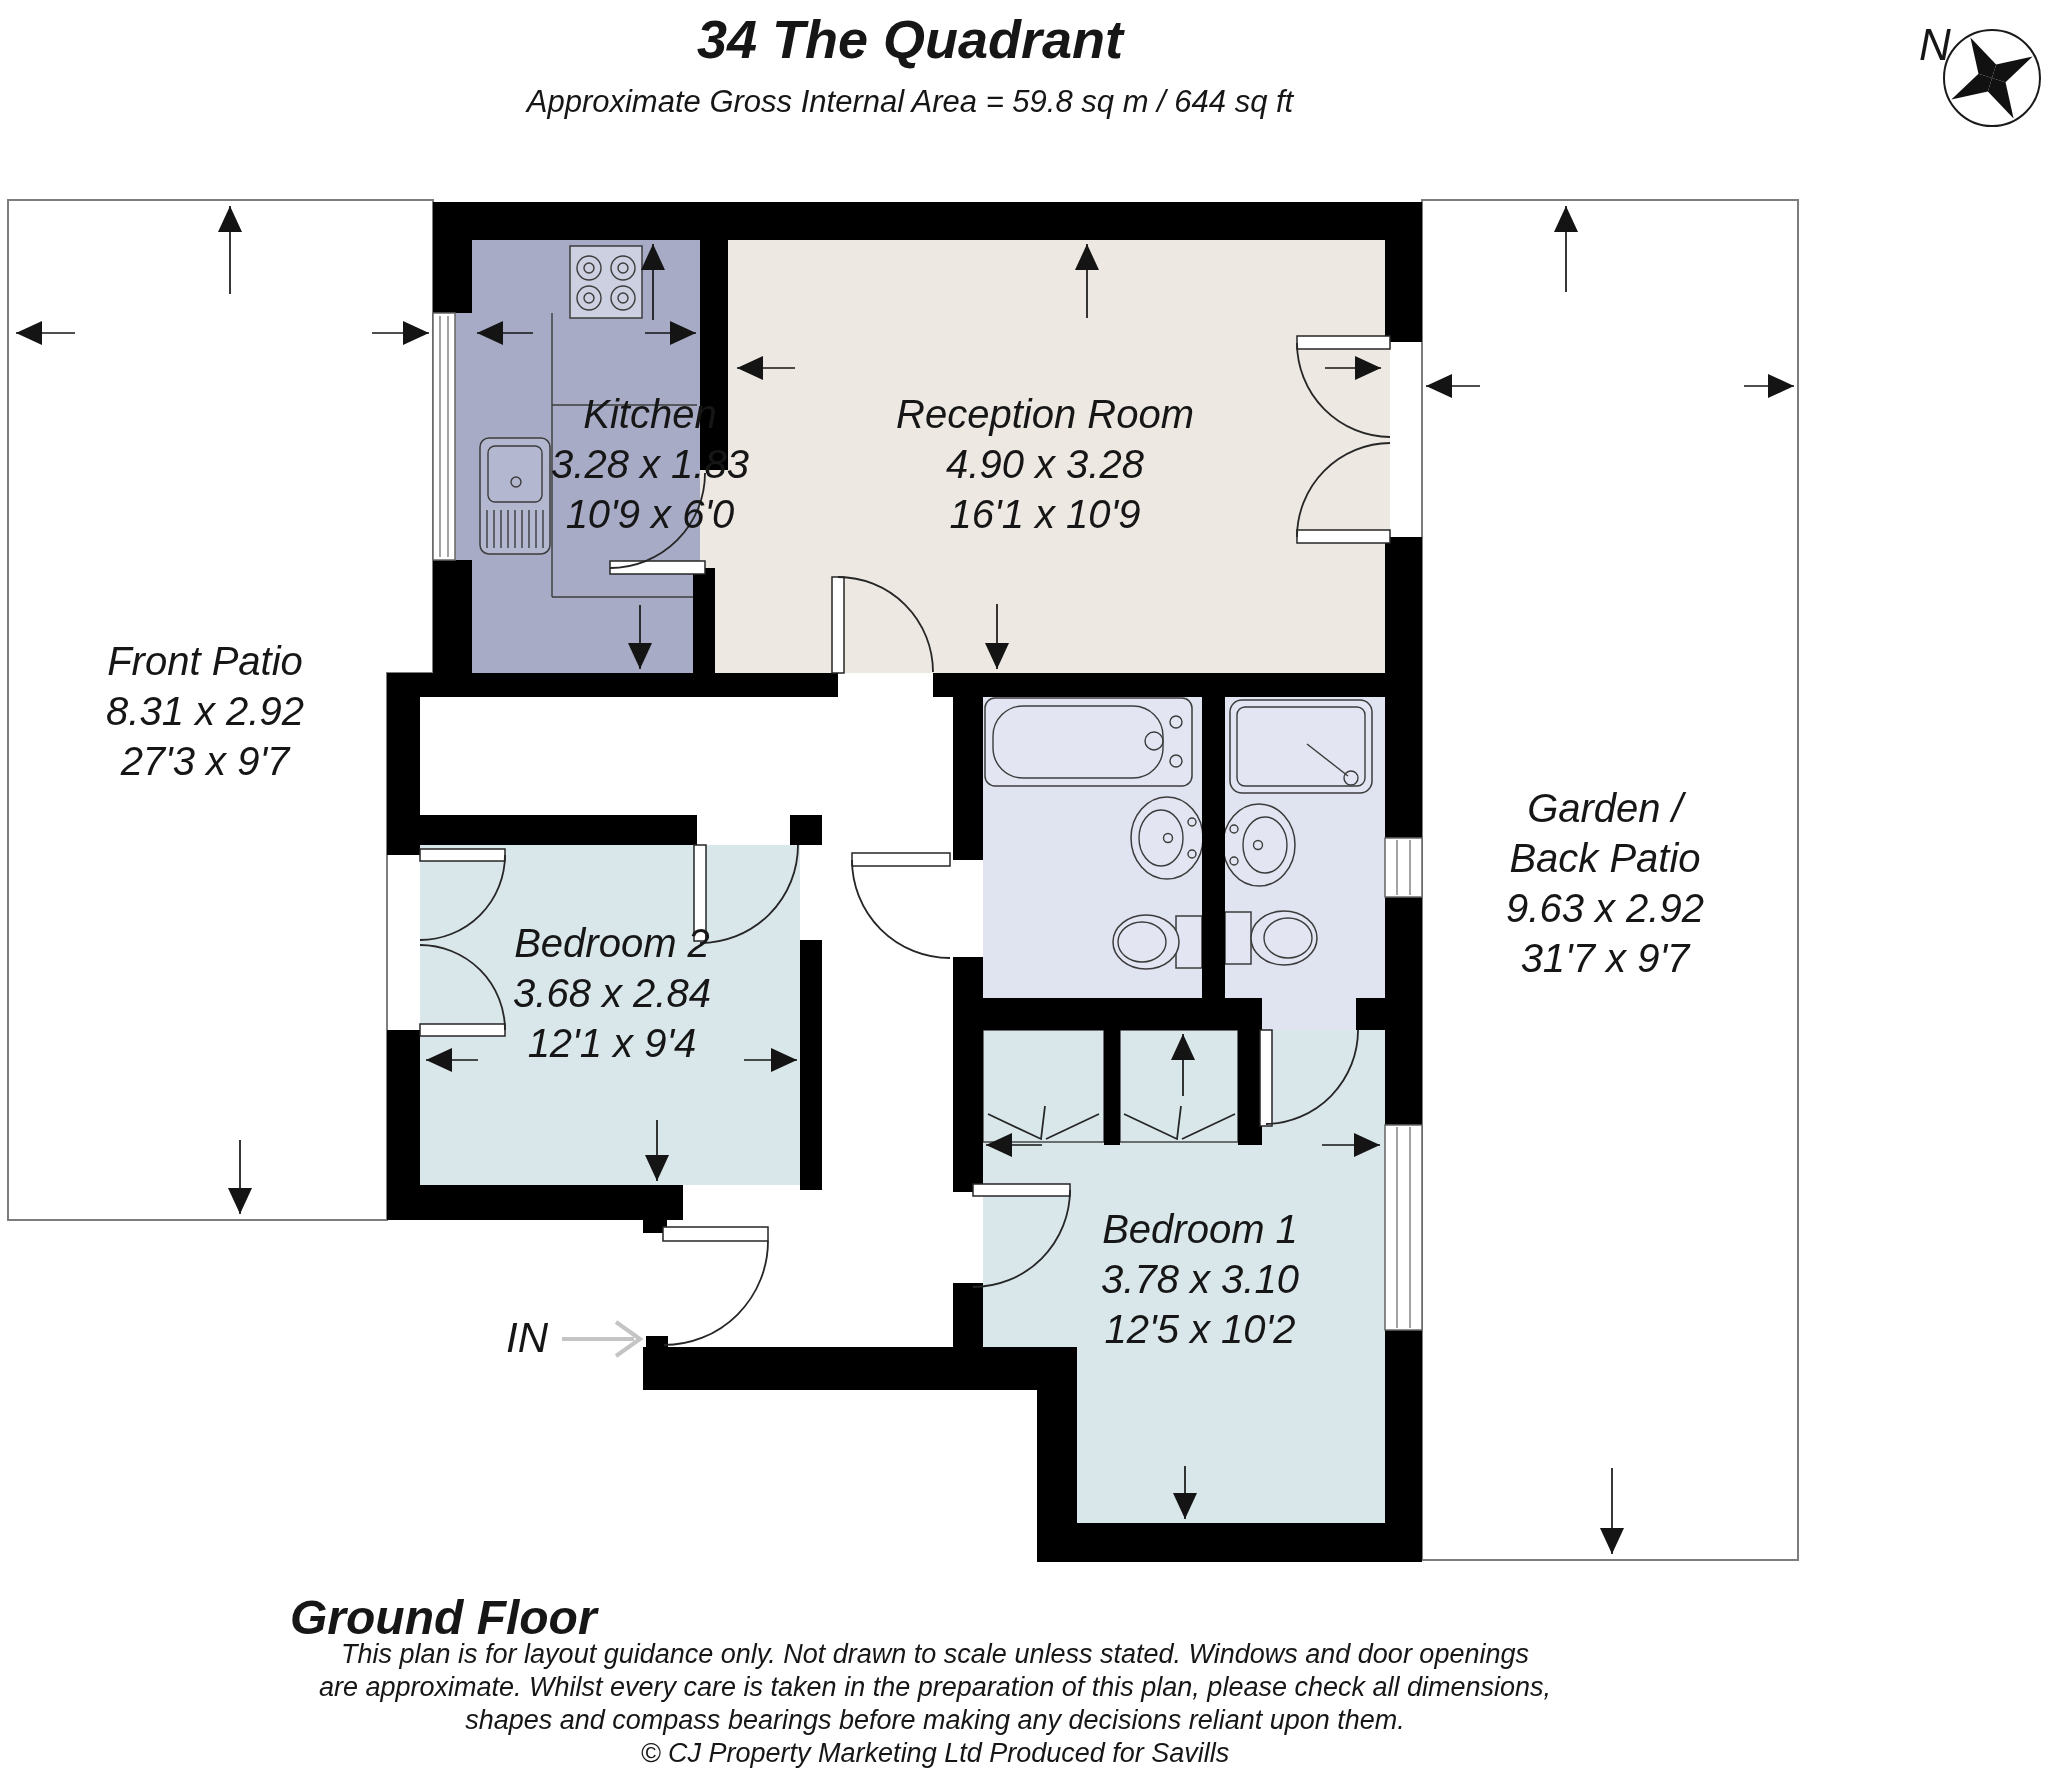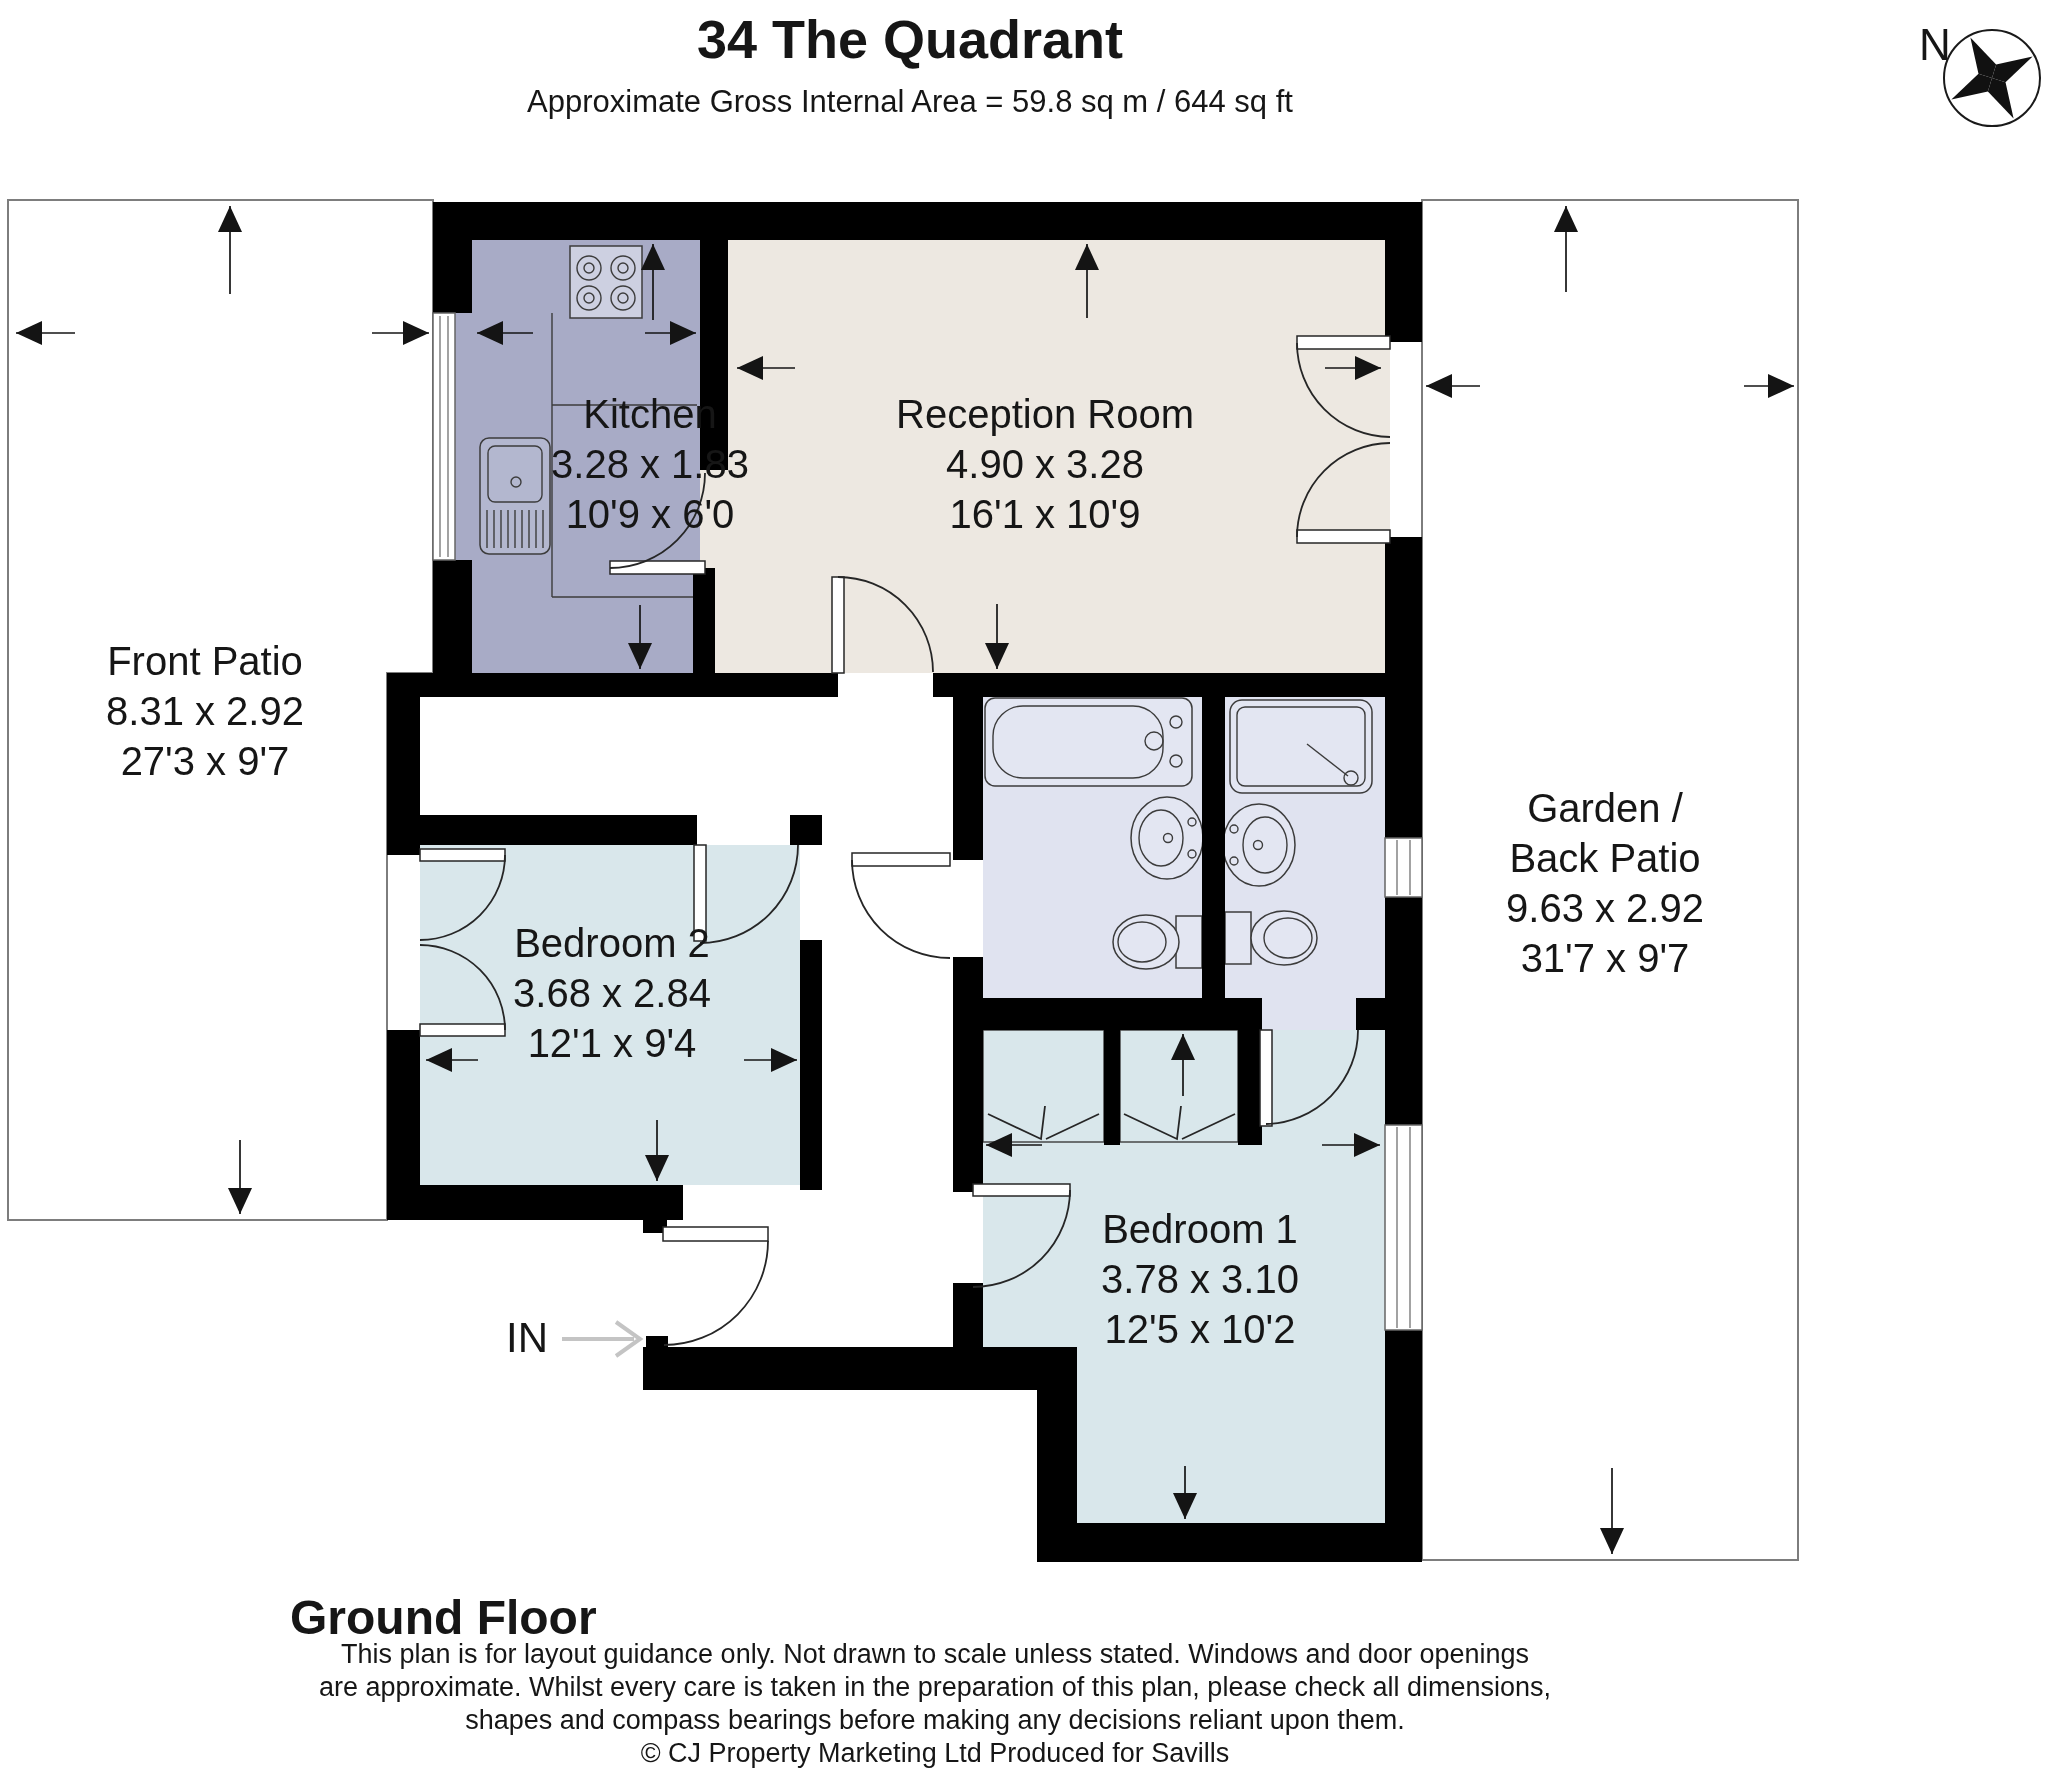--- a/index.html
+++ b/index.html
@@ -1,16 +1,16 @@
 <!DOCTYPE html>
 <html><head>
 <meta charset="utf-8">
 <style>
   html,body{margin:0;padding:0;background:#fff;}
-  .page{width:2048px;height:1782px;position:relative;background:#fff;font-family:"Liberation Sans",sans-serif;}
+  .page{width:2048px;height:1782px;position:relative;background:#fff;font-family:"Liberation Sans",sans-serif;font-style:italic;}
   svg{display:block;}
   text{fill:#161616;font-family:"Liberation Sans",sans-serif;}
   .title{font-size:54px;font-weight:bold;text-anchor:middle;}
   .subtitle{font-size:31px;text-anchor:middle;}
   .room-label{font-size:40px;text-anchor:middle;}
   .floor-label{font-size:48px;font-weight:bold;}
   .disclaimer{font-size:27px;text-anchor:middle;}
   .in-label{font-size:42px;text-anchor:end;}
   .north-label{font-size:44px;text-anchor:middle;}
   .outline{fill:none;stroke:#7d7d7d;stroke-width:2;}

